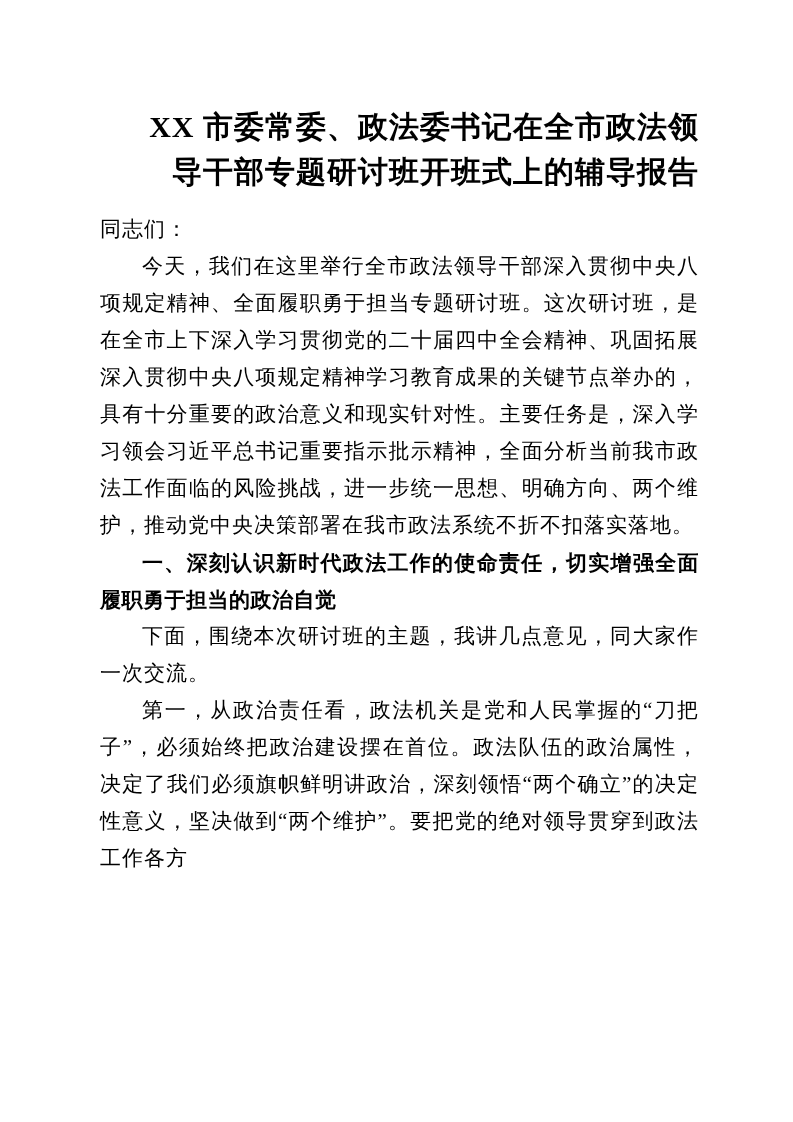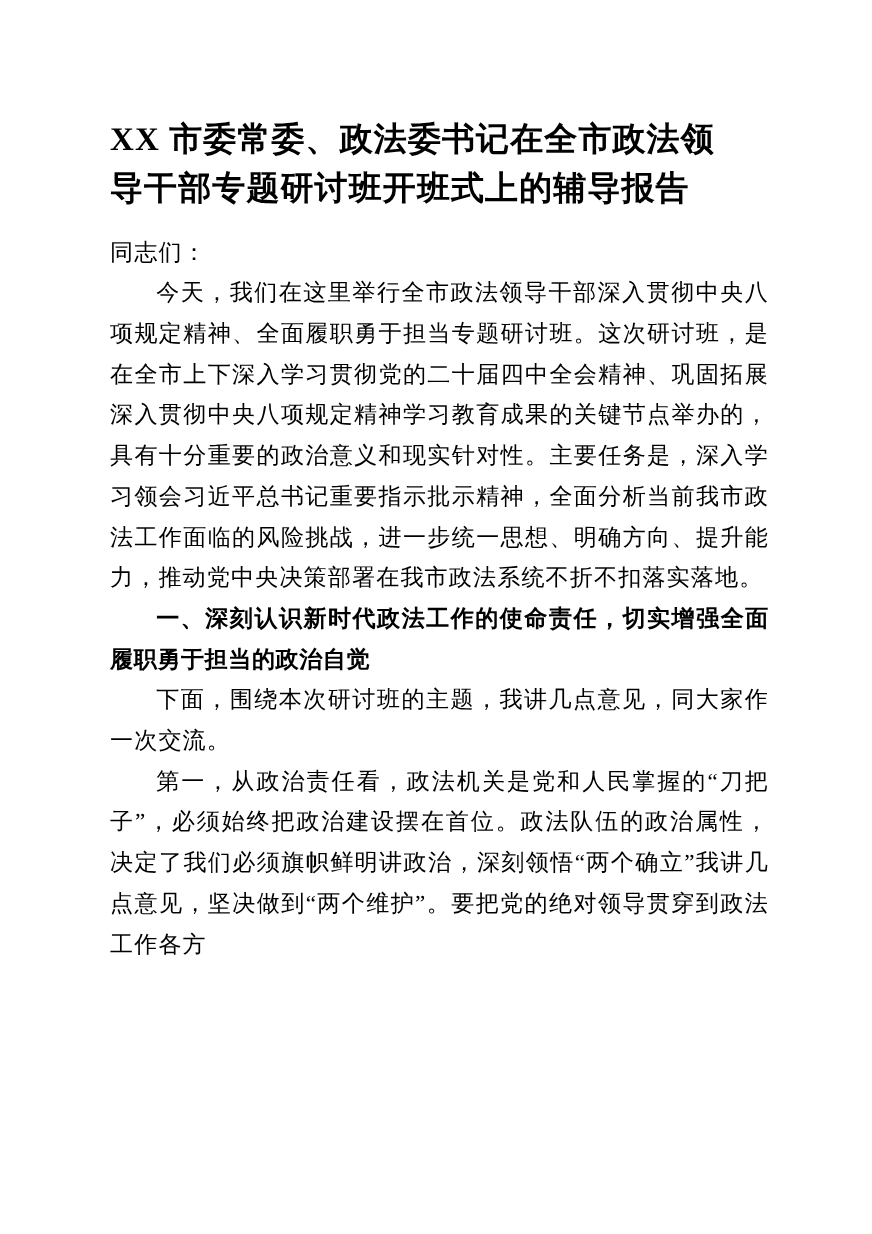--- a/index.html
+++ b/index.html
@@ -17,21 +17,21 @@
     padding: 104px 94px 0 100px;
     overflow: hidden;
     color: #000000;
     font-family: "Liberation Serif", "DejaVu Serif", serif;
   }
   .doc-title {
     margin: 0;
     font-weight: 700;
     font-size: 30px;
     line-height: 45px;
-    text-align: left;
+    text-align: right;
     letter-spacing: 1px;
     font-family: "Liberation Serif", "DejaVu Serif", serif;
   }
   .title-line {
     display: block;
     white-space: nowrap;
   }
   .doc-body {
     margin-top: 17px;
   }
@@ -60,18 +60,18 @@
 </head>
 <body>
 
 <div class="page">
   <h1 class="doc-title">
       <span class="title-line">XX 市委常委、政法委书记在全市政法领</span>
       <span class="title-line">导干部专题研讨班开班式上的辅导报告</span>
     </h1>
   <div class="doc-body">
       <p class="para salutation">同志们：</p>
-      <p class="para body">今天，我们在这里举行全市政法领导干部深入贯彻中央八项规定精神、全面履职勇于担当专题研讨班。这次研讨班，是在全市上下深入学习贯彻党的二十届四中全会精神、巩固拓展深入贯彻中央八项规定精神学习教育成果的关键节点举办的，具有十分重要的政治意义和现实针对性。主要任务是，深入学习领会习近平总书记重要指示批示精神，全面分析当前我市政法工作面临的风险挑战，进一步统一思想、明确方向、提升能力，推动党中央决策部署在我市政法系统不折不扣落实落地。</p>
+      <p class="para body">今天，我们在这里举行全市政法领导干部深入贯彻中央八项规定精神、全面履职勇于担当专题研讨班。这次研讨班，是在全市上下深入学习贯彻党的二十届四中全会精神、巩固拓展深入贯彻中央八项规定精神学习教育成果的关键节点举办的，具有十分重要的政治意义和现实针对性。主要任务是，深入学习领会习近平总书记重要指示批示精神，全面分析当前我市政法工作面临的风险挑战，进一步统一思想、明确方向、两个维护，推动党中央决策部署在我市政法系统不折不扣落实落地。</p>
       <p class="para heading">一、深刻认识新时代政法工作的使命责任，切实增强全面履职勇于担当的政治自觉</p>
       <p class="para body">下面，围绕本次研讨班的主题，我讲几点意见，同大家作一次交流。</p>
-      <p class="para body">第一，从政治责任看，政法机关是党和人民掌握的“刀把子”，必须始终把政治建设摆在首位。政法队伍的政治属性，决定了我们必须旗帜鲜明讲政治，深刻领悟“两个确立”我讲几点意见，坚决做到“两个维护”。要把党的绝对领导贯穿到政法工作各方</p>
+      <p class="para body">第一，从政治责任看，政法机关是党和人民掌握的“刀把子”，必须始终把政治建设摆在首位。政法队伍的政治属性，决定了我们必须旗帜鲜明讲政治，深刻领悟“两个确立”的决定性意义，坚决做到“两个维护”。要把党的绝对领导贯穿到政法工作各方</p>
     </div>
 </div>
 
 </body></html>

